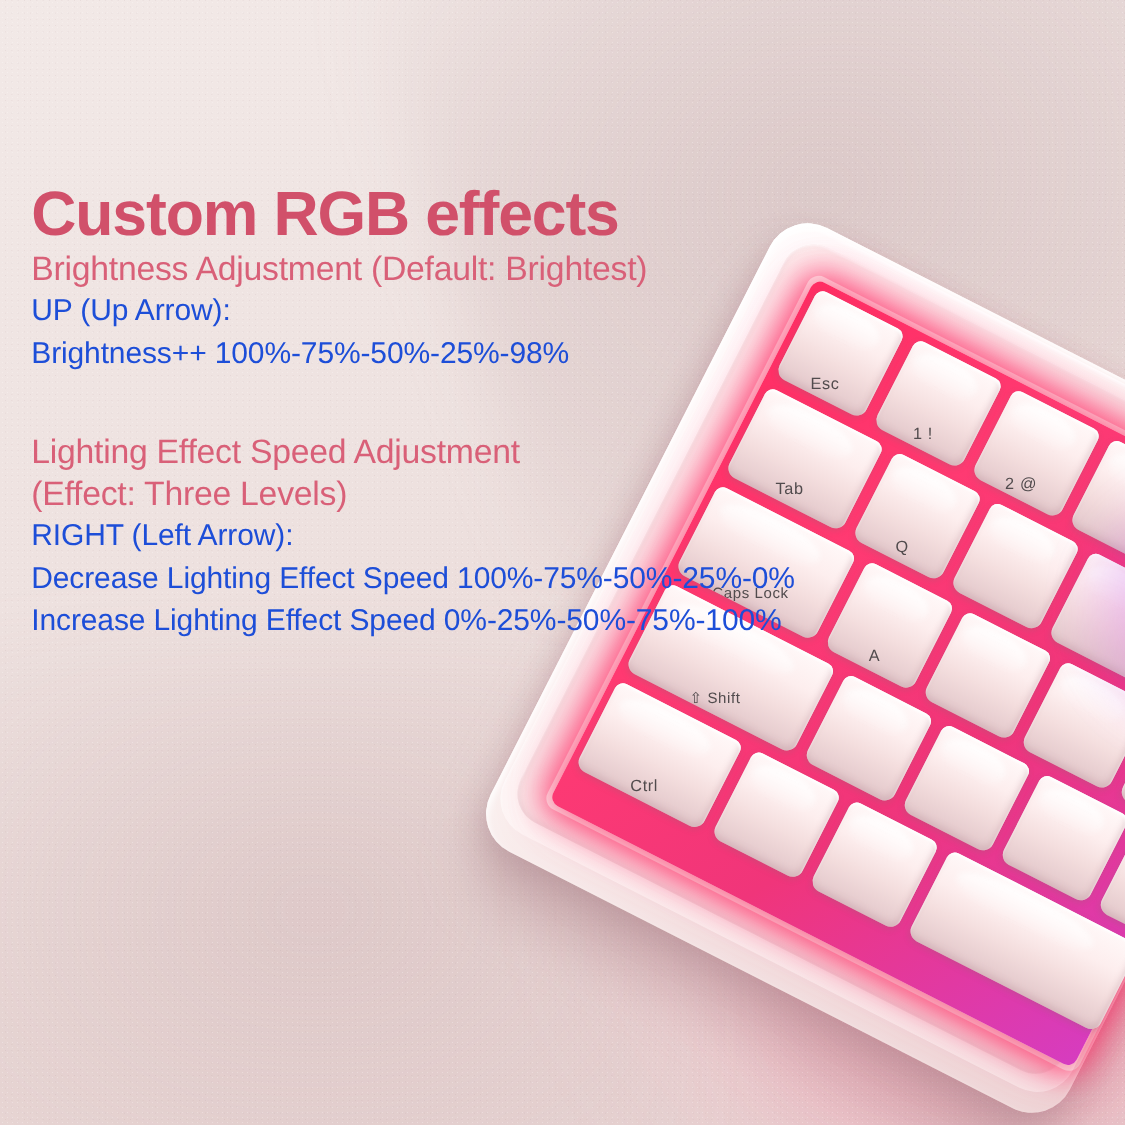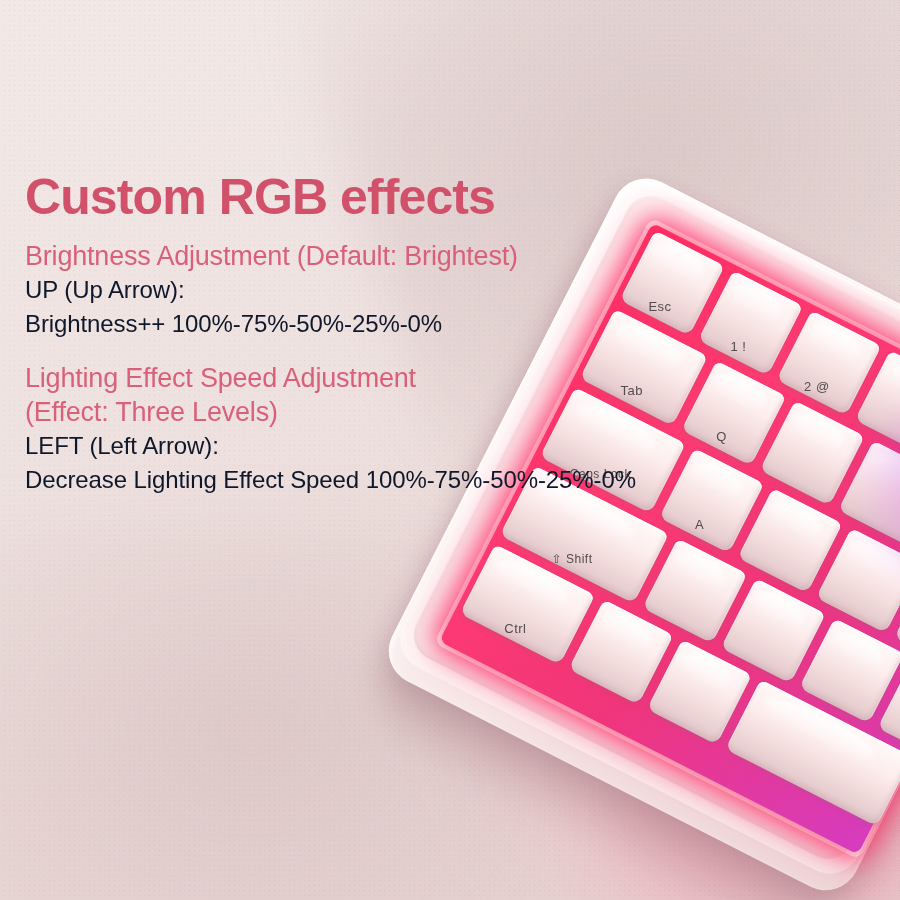--- a/index.html
+++ b/index.html
@@ -55,46 +55,46 @@
       radial-gradient(rgba(255,255,255,.55) .6px, transparent .7px),
       radial-gradient(rgba(150,120,125,.28) .6px, transparent .7px);
     background-size:4px 4px, 5px 5px;
     background-position:0 0, 2px 3px;
     mix-blend-mode:normal;
   }
 
   
   .copy{
     position:absolute;
-    left:25px; top:172px;
+    left:25px; top:146px;
     width:680px;
     z-index:40;
   }
   .headline{
     font-size:50px;
     font-weight:bold;
     letter-spacing:-.9px;
     line-height:1.02;
     color:#d1506a;
     white-space:nowrap;
   }
-  .block{ margin-top:16px; }
-  .block.second{ margin-top:20px; }
+  .block{ margin-top:1px; }
+  .block.second{ margin-top:44px; }
 
   .subhead{
     font-size:27px;
     line-height:34px;
     color:#d96078;
     letter-spacing:-.2px;
     white-space:nowrap;
   }
   .line{
     font-size:24px;
     line-height:34px;
-    color:#0f172a;
+    color:#1d4ed8;
     letter-spacing:-.1px;
     white-space:nowrap;
   }
 
   
   #kbd{
     position:absolute;
     left:556px; top:208px;
     width:560px; height:620px;
     z-index:20;
@@ -268,25 +268,26 @@
     <div class="edge-highlight"></div>
   </div>
 
   <div class="copy">
 
     <div class="headline">Custom RGB effects</div>
 
     <div class="block">
       <div class="subhead">Brightness Adjustment (Default: Brightest)</div>
       <div class="line">UP (Up Arrow):</div>
-      <div class="line">Brightness++ 100%-75%-50%-25%-0%</div>
+      <div class="line">Brightness++ 100%-75%-50%-25%-98%</div>
     </div>
 
     <div class="block second">
       <div class="subhead">Lighting Effect Speed Adjustment</div>
       <div class="subhead">(Effect: Three Levels)</div>
-      <div class="line">LEFT (Left Arrow):</div>
+      <div class="line">RIGHT (Left Arrow):</div>
       <div class="line">Decrease Lighting Effect Speed 100%-75%-50%-25%-0%</div>
+      <div class="line">Increase Lighting Effect Speed 0%-25%-50%-75%-100%</div>
     </div>
 
   </div>
 
 </div>
 
 </body></html>

